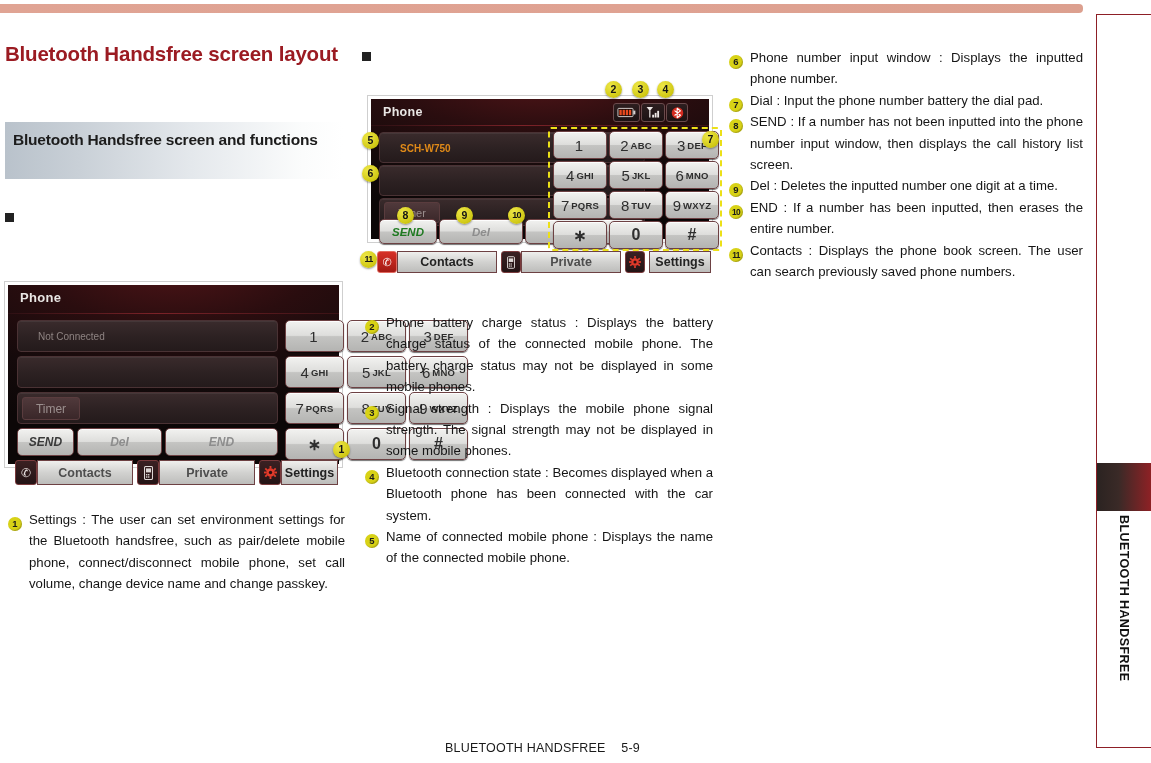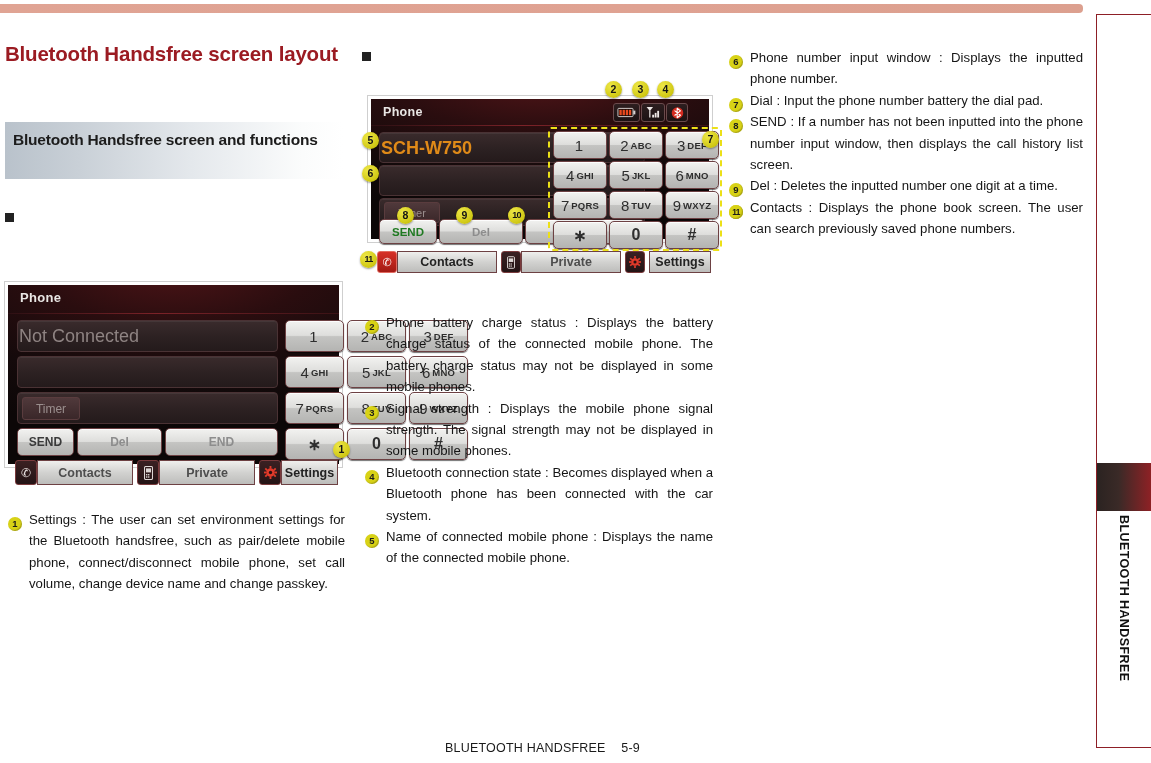--- a/index.html
+++ b/index.html
@@ -65,37 +65,37 @@
   .hu-inner{position:absolute;inset:0;background:
       radial-gradient(ellipse 120% 90% at 50% -10%, #4d1417 0%, #2a0d0f 35%, #140a0b 70%, #0c0707 100%);}
   .hu-title{position:absolute;left:12px;top:5px;color:#e9e6e4;font-size:13px;
       font-weight:bold;letter-spacing:.3px;font-family:"Liberation Sans",sans-serif;}
   .hu-topline{position:absolute;left:0;right:0;height:1px;
       background:linear-gradient(to right,#2d1013,#7c2228 45%,#3a1215);}
 
   .fld{position:absolute;border-radius:4px;border:1px solid #4a3234;
       background:linear-gradient(to bottom,#3a2b2c,#2c2122 55%,#241a1b);
       box-shadow:inset 0 1px 0 rgba(255,255,255,.06);}
-  .fld .txt{position:absolute;left:1px;top:50%;transform:translateY(-50%);
-      font-size:18px;color:#8e8382;font-family:"Liberation Sans",sans-serif;}
+  .fld .txt{position:absolute;left:20px;top:50%;transform:translateY(-50%);
+      font-size:10px;color:#8e8382;font-family:"Liberation Sans",sans-serif;}
   .fld .txt.amber{color:#e08a18;font-weight:bold;}
   .timerchip{position:absolute;border-radius:3px;border:1px solid #5a3c3e;
       background:linear-gradient(to bottom,#50393b,#3a2729);
       display:flex;align-items:center;justify-content:center;
       font-size:12px;color:#9b8f8e;font-family:"Liberation Sans",sans-serif;}
 
   .key{position:absolute;border-radius:5px;
       background:linear-gradient(to bottom,#f2f2f0 0%,#dededc 48%,#c4c4c2 52%,#b4b4b2 100%);
       border:1px solid #6d4143;
       box-shadow:0 1px 1px rgba(0,0,0,.55), inset 0 1px 0 rgba(255,255,255,.85);
       display:flex;align-items:center;justify-content:center;
       color:#2e2e2e;font-family:"Liberation Sans",sans-serif;}
   .key .big{font-size:15px;font-weight:500;}
   .key .sml{font-size:9.5px;margin-left:2px;letter-spacing:.2px;font-weight:bold;}
-  .key.fn{font-size:12px;font-weight:bold;color:#3a3a3a;}
+  .key.fn{font-size:12px;font-weight:bold;color:#3a3a3a;font-style:italic;}
   .key.fn.green{color:#1f7a21;}
   .key.fn.dim{color:#8d8d8d;}
   .key.sym{font-size:16px;font-weight:bold;}
 
   .bbar{position:absolute;border-radius:0;
       background:linear-gradient(to bottom,#efefed,#d2d2d0 50%,#bdbdbb);
       border:1px solid #6d4143;display:flex;align-items:center;justify-content:center;
       font-size:12.5px;font-weight:bold;color:#4e4e4e;font-family:"Liberation Sans",sans-serif;}
   .bbar.active{color:#232323;}
   .bicon{position:absolute;border-radius:3px;border:1px solid #7a3a3c;
@@ -404,18 +404,18 @@
   <p class="item">
     <span class="num"><span class="bubble">7</span></span><span>Dial : Input the phone number battery the dial pad.</span>
   </p>
   <p class="item">
     <span class="num"><span class="bubble">8</span></span><span>SEND : If a number has not been inputted into the phone number input window, then displays the call history list screen.</span>
   </p>
   <p class="item">
     <span class="num"><span class="bubble">9</span></span><span>Del : Deletes the inputted number one digit at a time.</span>
   </p>
   <p class="item">
-    <span class="num"><span class="bubble wide">10</span></span>
+    <span class="num"><span class="bubble wide">10</span></span><span>END : If a number has been inputted, then erases the entire number.</span>
   </p>
   <p class="item">
     <span class="num"><span class="bubble wide">11</span></span><span>Contacts : Displays the phone book screen. The user can search previously saved phone numbers.</span>
   </p>
 </div>
 
 </body></html>

